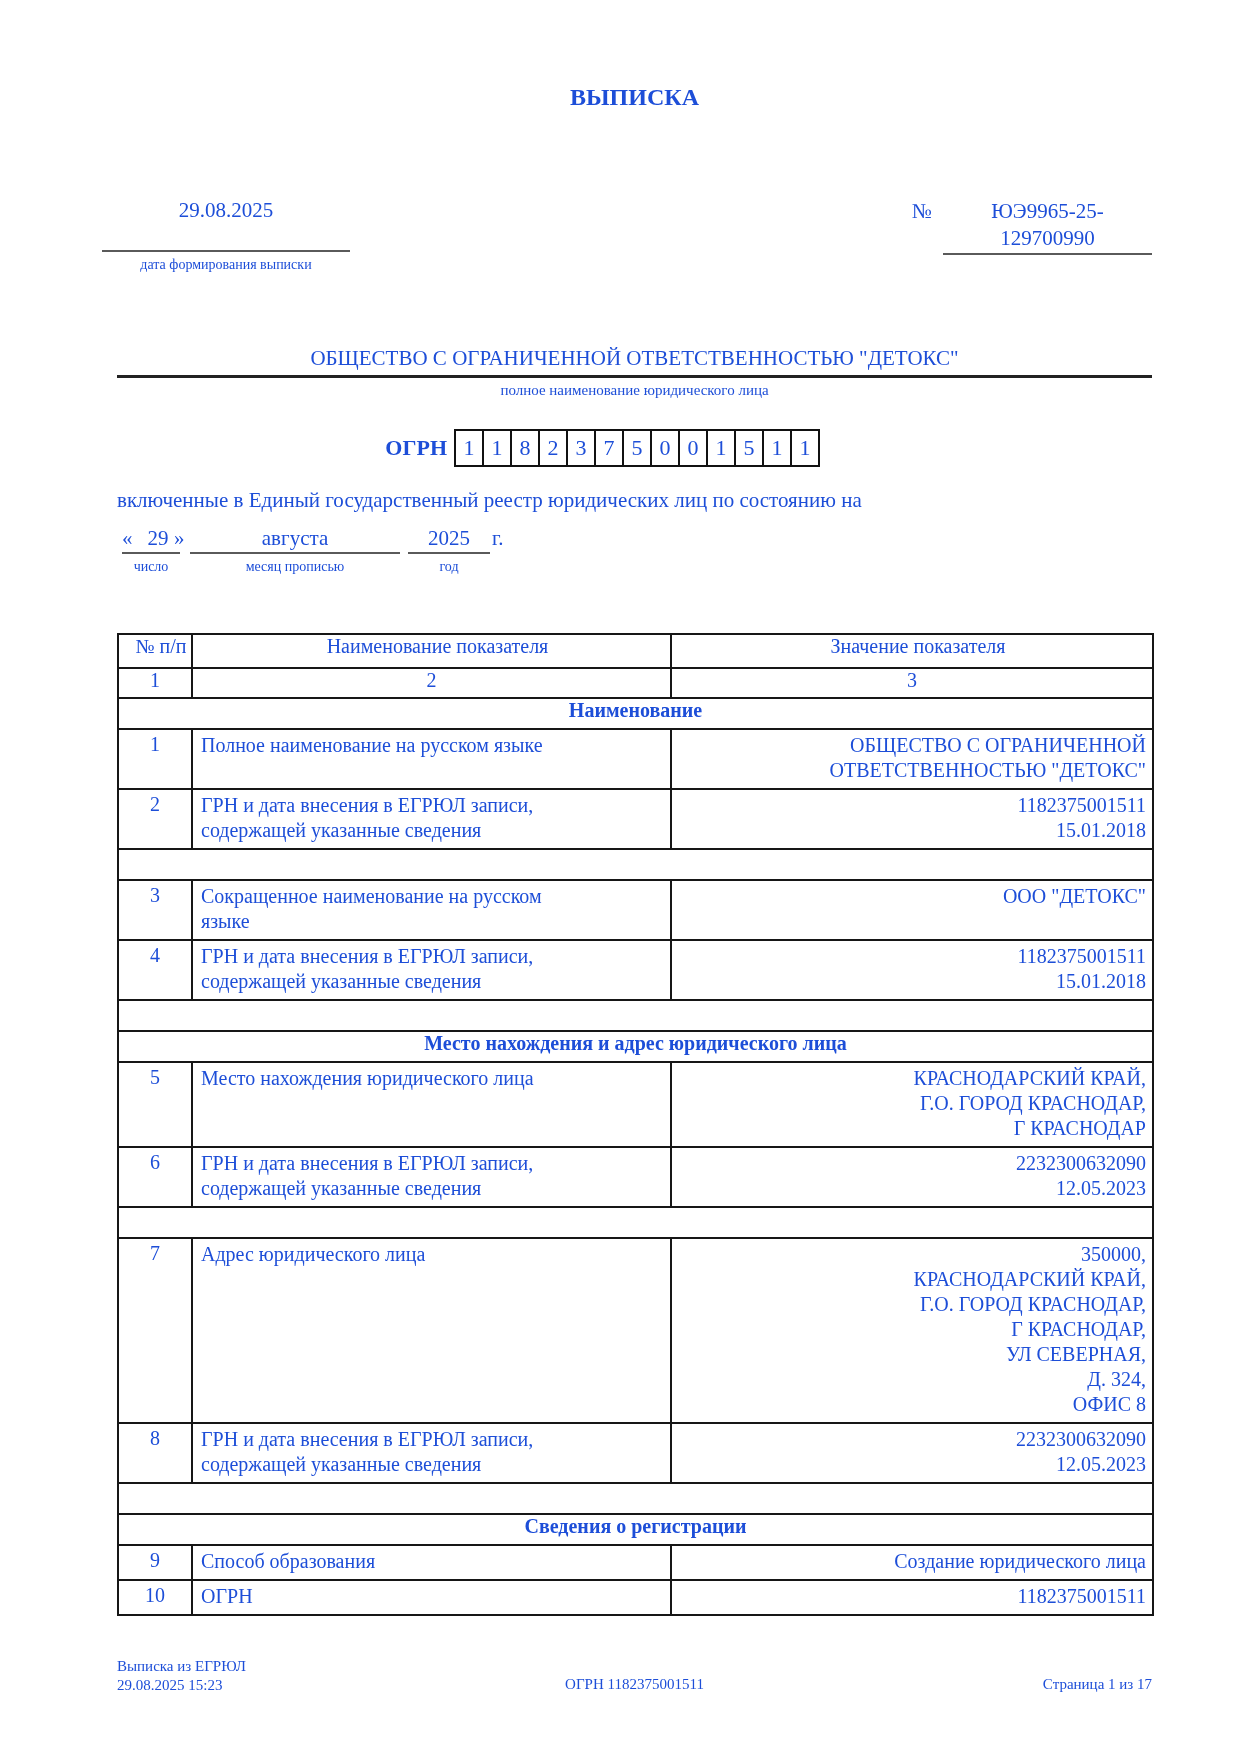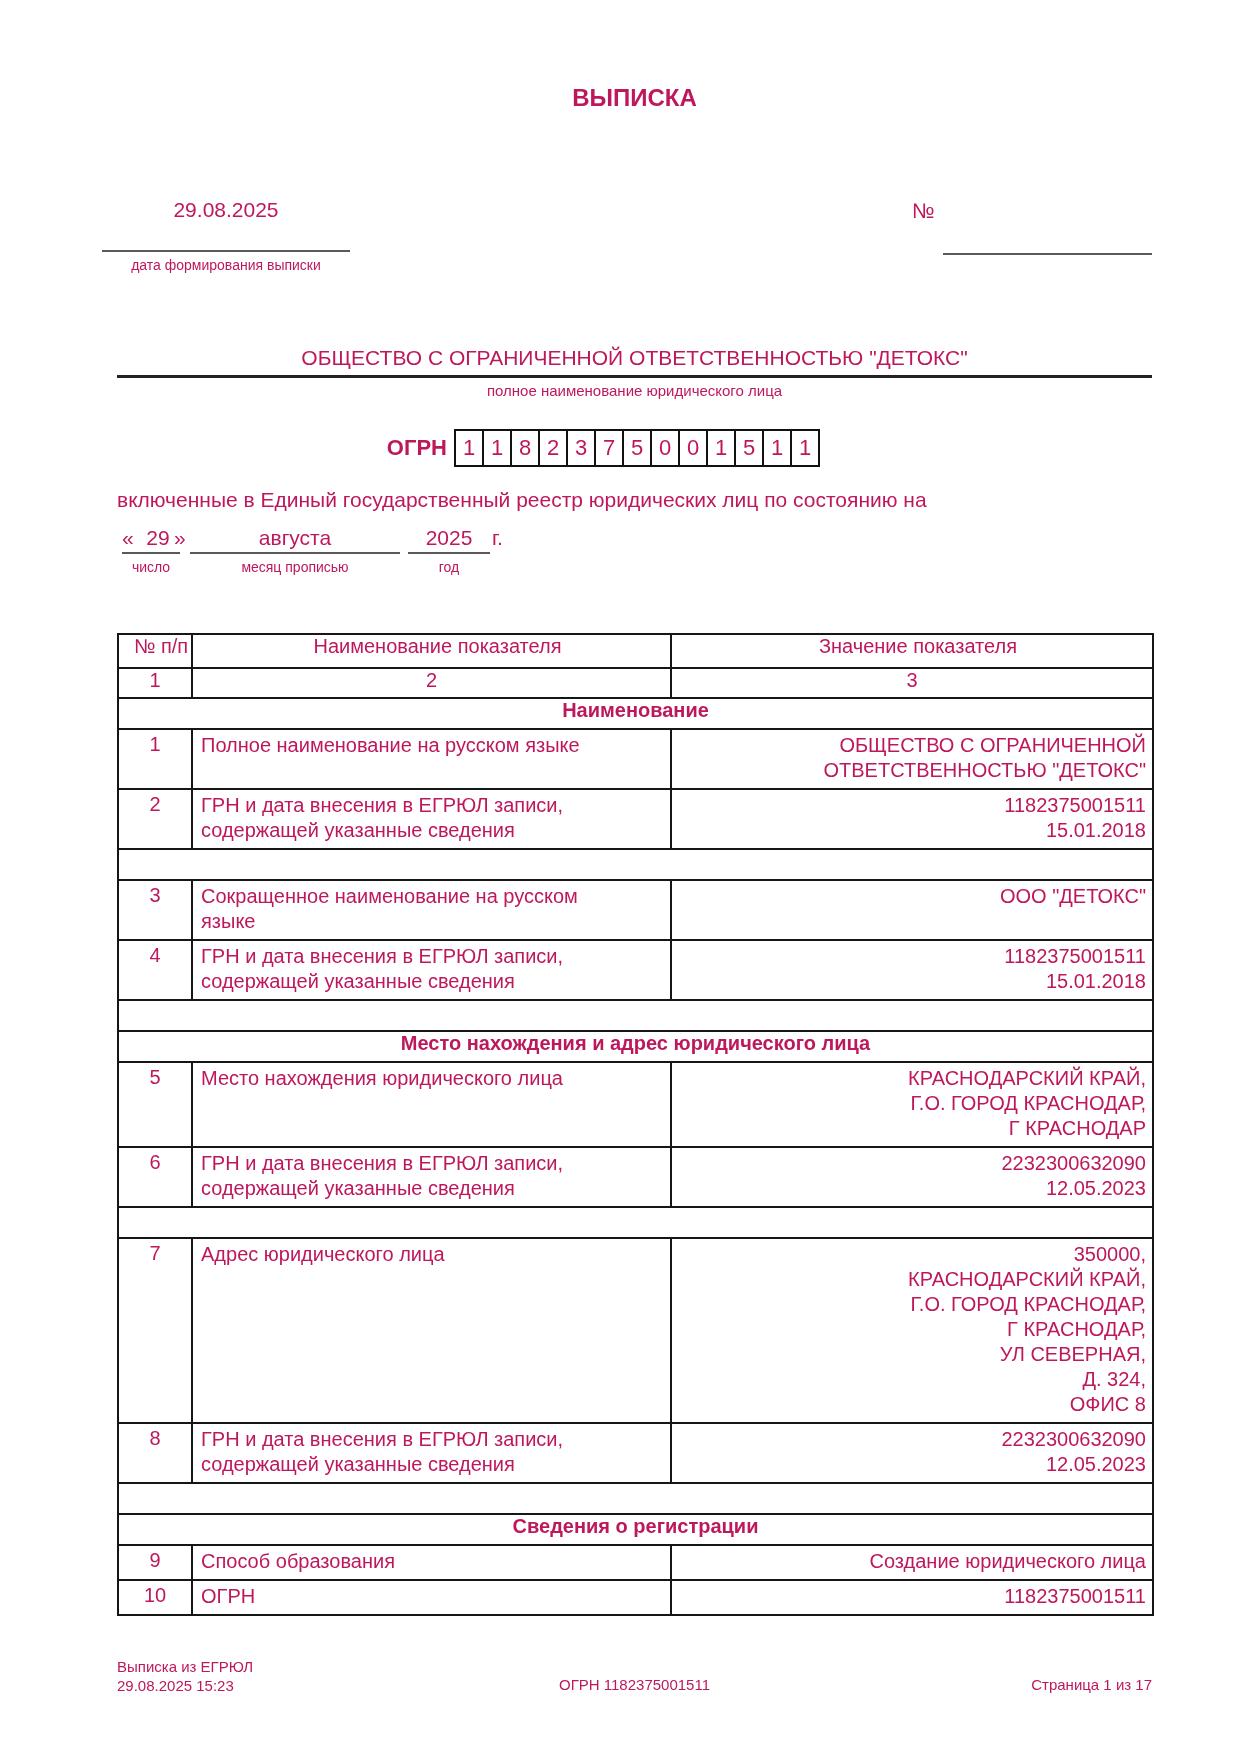--- a/index.html
+++ b/index.html
@@ -1,19 +1,19 @@
 <!DOCTYPE html>
 <html><head>
 <meta charset="utf-8">
 <style>
   * { margin:0; padding:0; box-sizing:border-box; }
   html,body { background:#fff; }
   .page {
     position:relative; width:1240px; height:1755px; background:#ffffff;
-    font-family:Liberation Sans, sans-serif; color:#be185d;
+    font-family:Liberation Serif, serif; color:#1d4ed8;
     overflow:hidden;
   }
   .abs { position:absolute; }
   .doc-title { left:117px; top:84px; width:1035px; font-size:24px; font-weight:bold; text-align:center; }
   .doc-subtitle { left:117px; top:123px; width:1035px; font-size:21px; font-weight:bold; text-align:center; }
 
   .formation-date { left:102px; top:198px; width:248px; font-size:21px; text-align:center; }
   .formation-underline { left:102px; top:250px; width:248px; height:2px; background:#5a5a5a; }
   .formation-label { left:102px; top:257px; width:248px; font-size:14px; text-align:center; }
 
@@ -72,20 +72,24 @@
 
 <div class="page">
 
   <div class="abs doc-title">ВЫПИСКА</div>
 
   <div class="abs formation-date">29.08.2025</div>
   <div class="abs formation-underline"></div>
   <div class="abs formation-label">дата формирования выписки</div>
 
   <div class="abs number-sign">№</div>
+  <div class="abs number-value">
+    <div>ЮЭ9965-25-</div>
+    <div>129700990</div>
+  </div>
   <div class="abs number-underline"></div>
 
 
   <div class="abs company-name">ОБЩЕСТВО С ОГРАНИЧЕННОЙ ОТВЕТСТВЕННОСТЬЮ "ДЕТОКС"</div>
   <div class="abs company-underline"></div>
   <div class="abs company-label">полное наименование юридического лица</div>
 
   <div class="abs ogrn-label">ОГРН</div>
   <div class="abs ogrn-boxes">
       <div class="ogrn-box">1</div>

